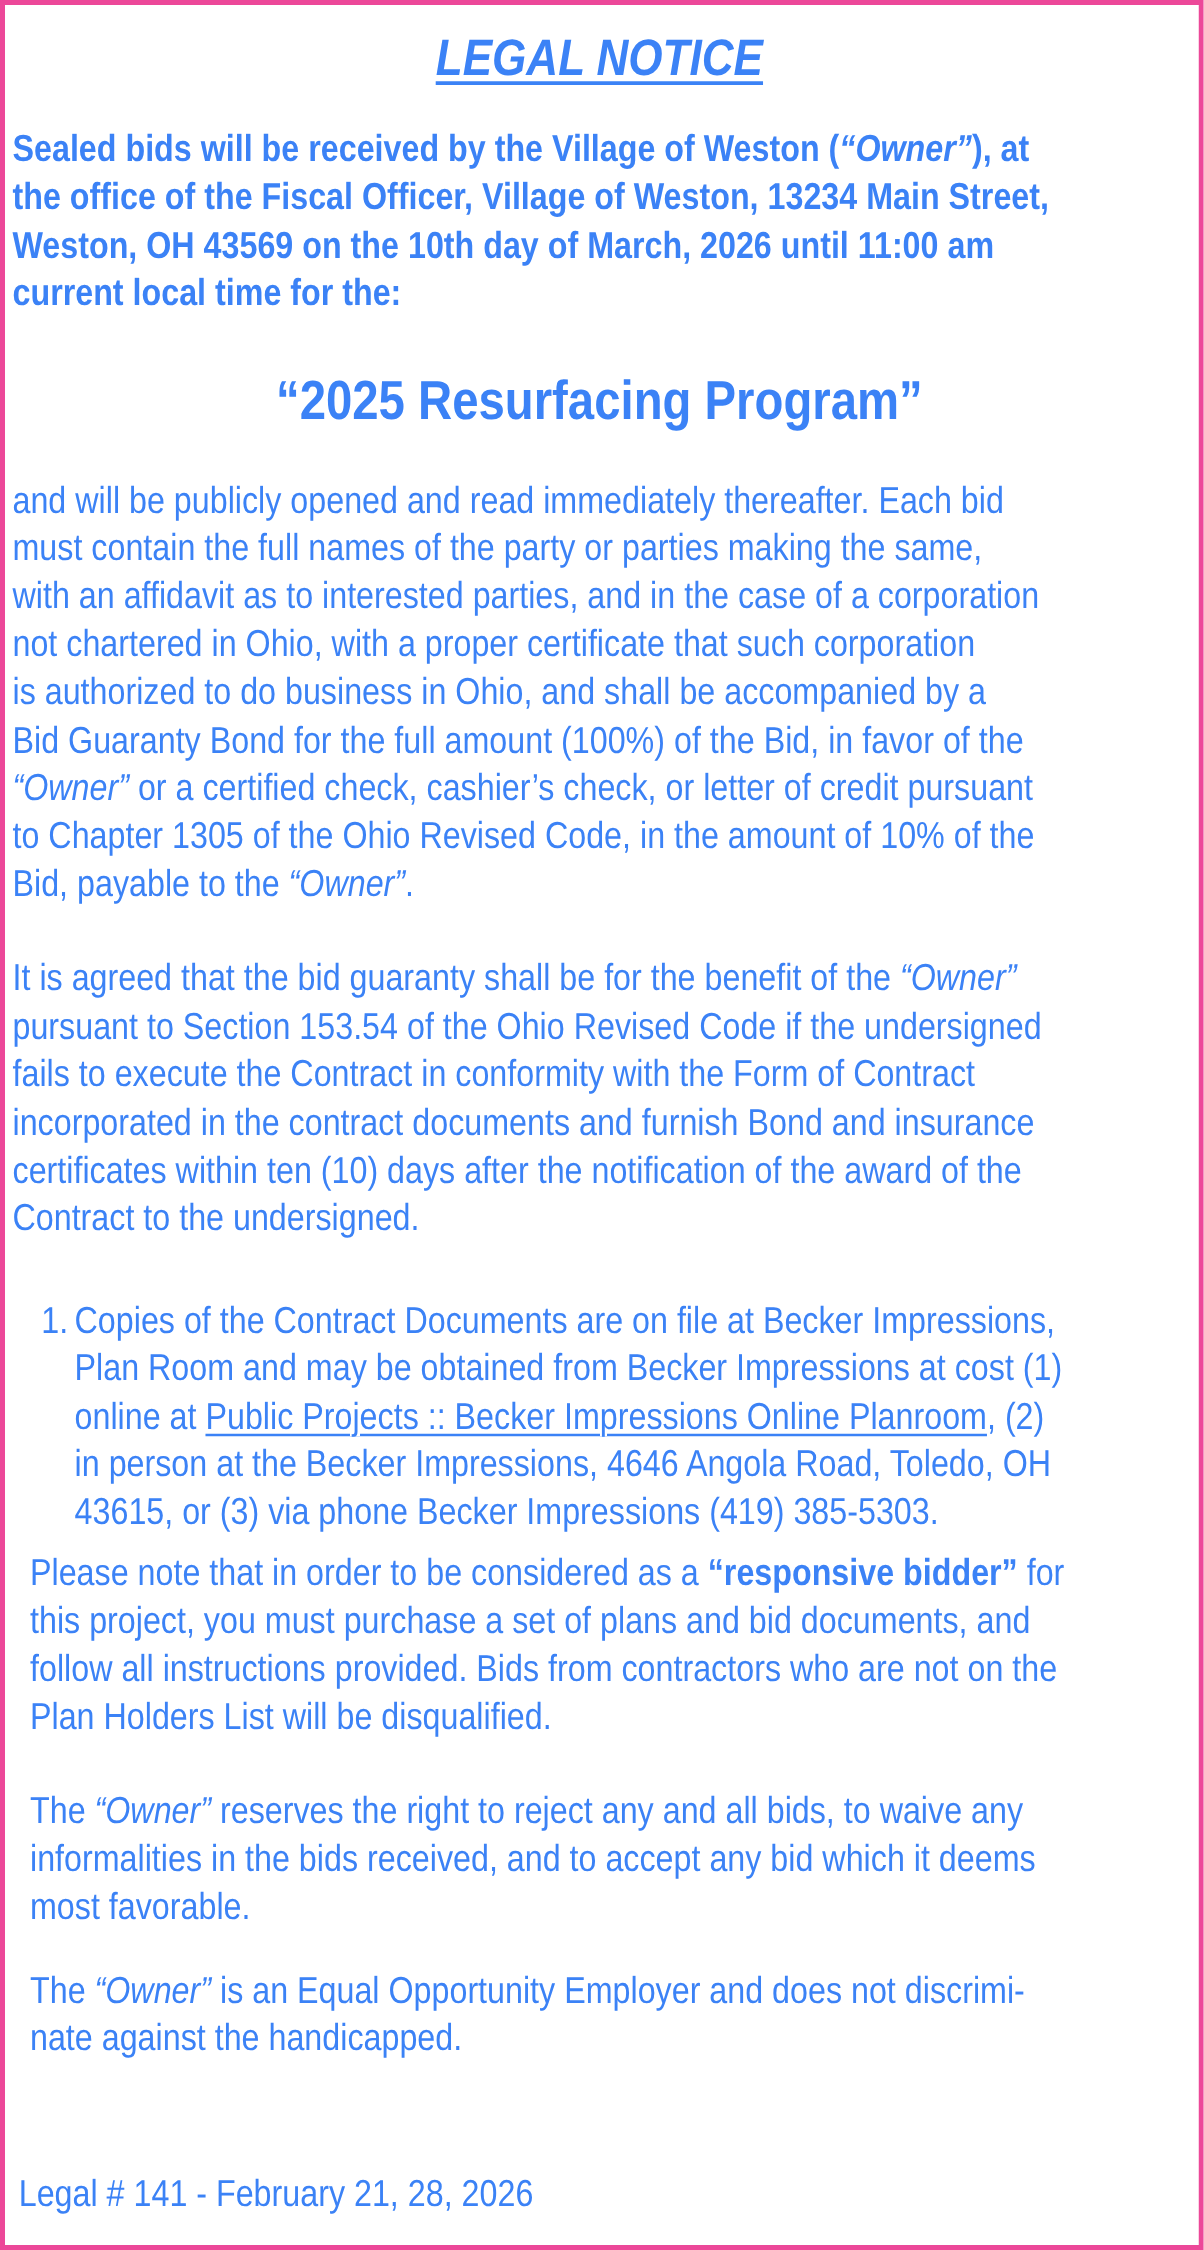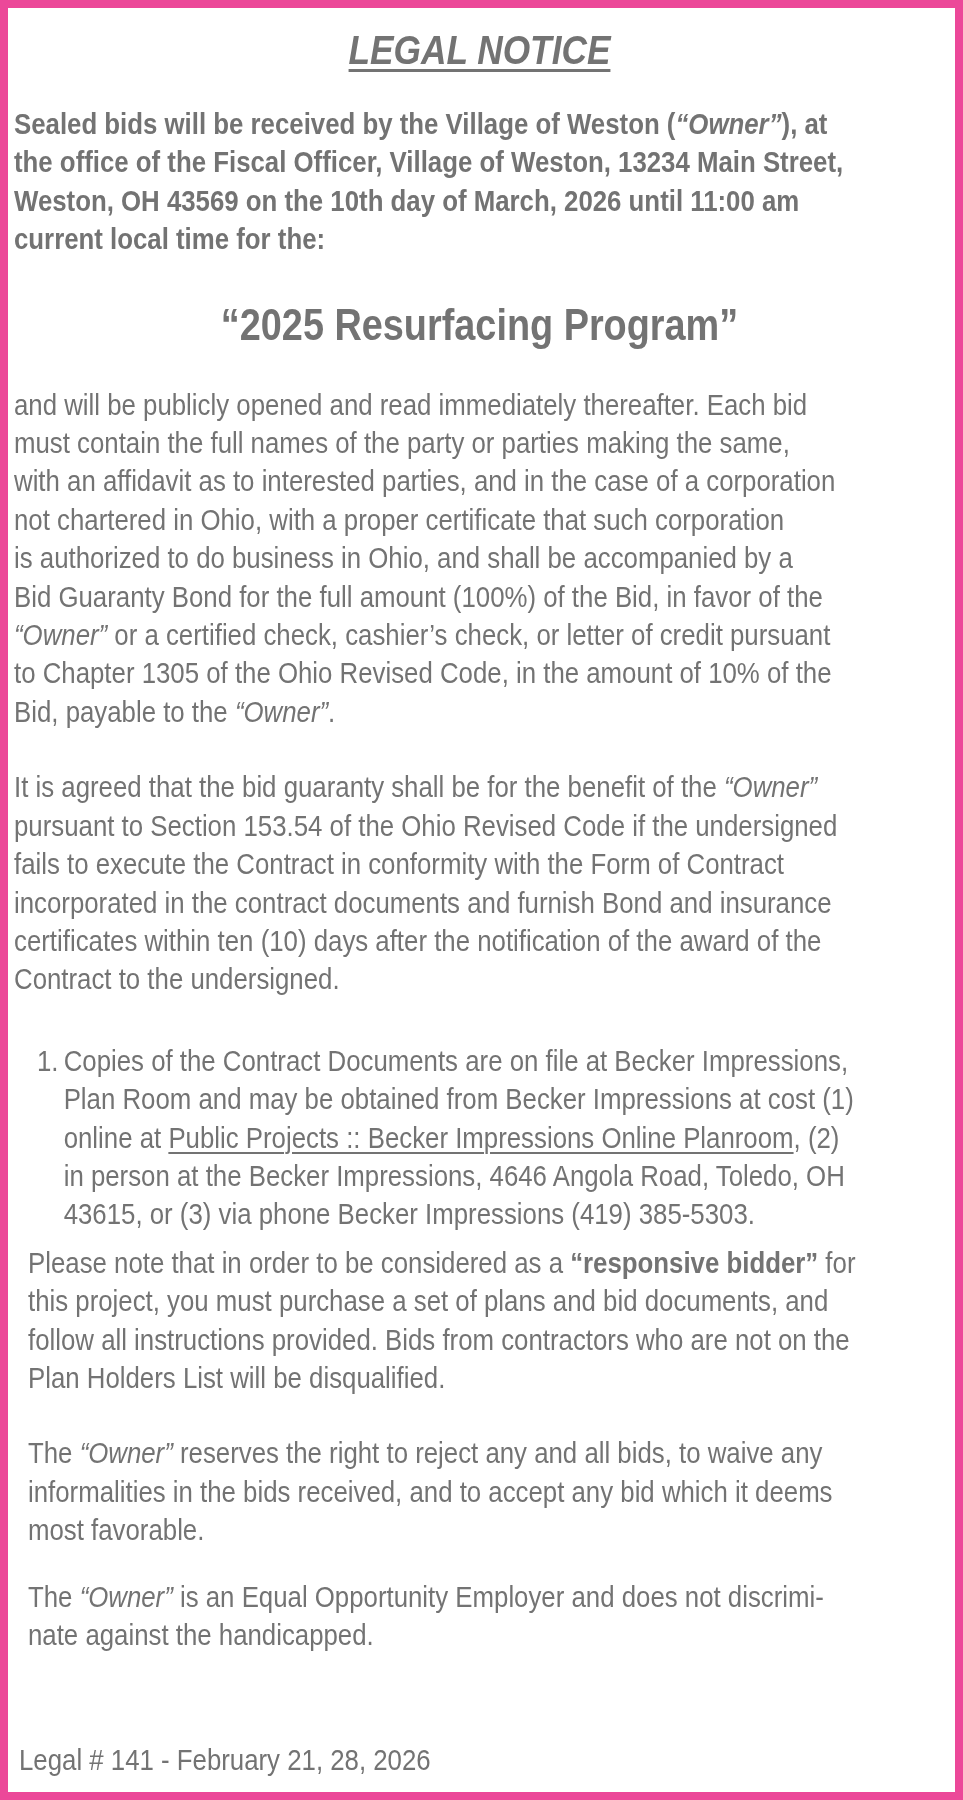--- a/index.html
+++ b/index.html
@@ -2,24 +2,24 @@
 <html><head>
 <meta charset="utf-8">
 <style>
   html, body { margin: 0; padding: 0; background: #ffffff; }
   .page {
     position: relative;
     width: 963px;
     height: 1800px;
     box-sizing: border-box;
     background: #ffffff;
-    border: 8px solid #ec4899;
+    border: 4px solid #ec4899;
     padding: 0 10px 0 6px;
     overflow: hidden;
-    color: #737373;
+    color: #3b82f6;
     font-family: "Liberation Sans", "DejaVu Sans", sans-serif;
   }
   
   .sx { transform: scaleX(0.86); transform-origin: 0 0; }
   .sx-center { transform: scaleX(0.86); transform-origin: 50% 0; }
 
   .title {
     margin: 17px 0 0;
     font-size: 41px;
     line-height: 50px;

